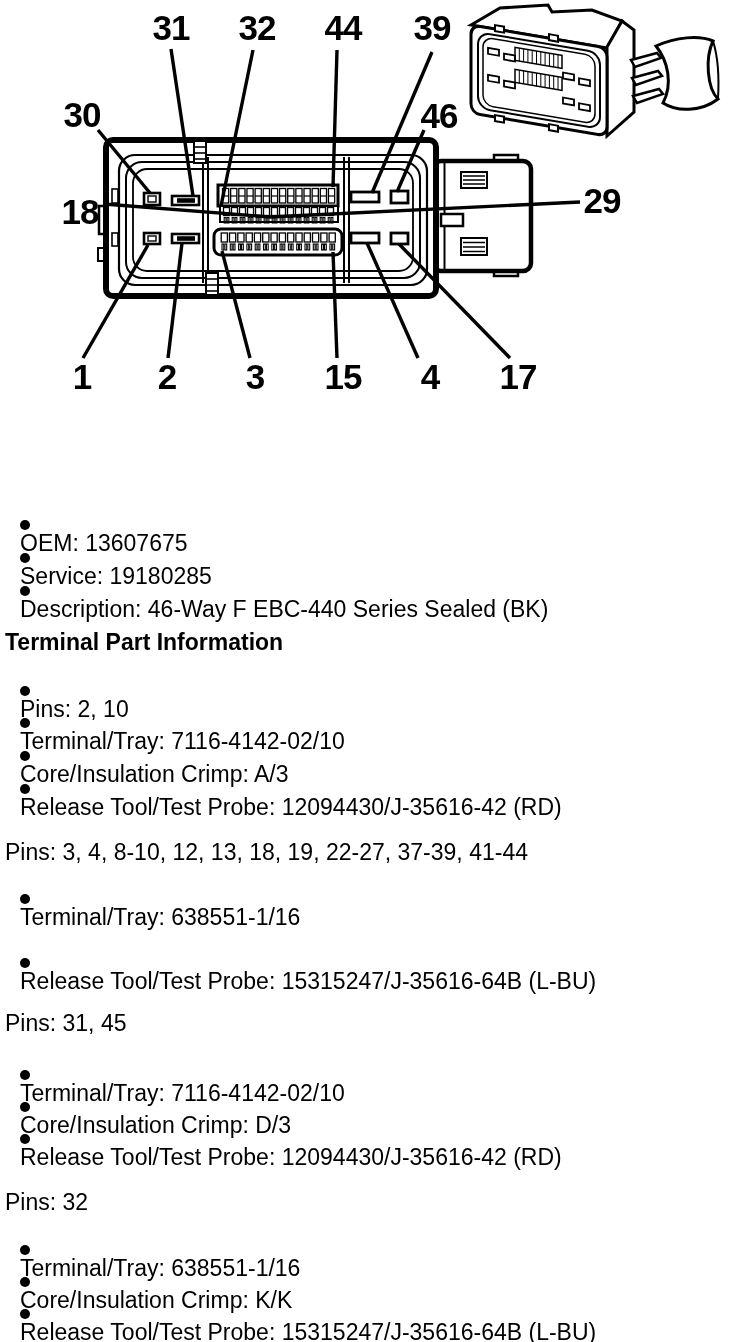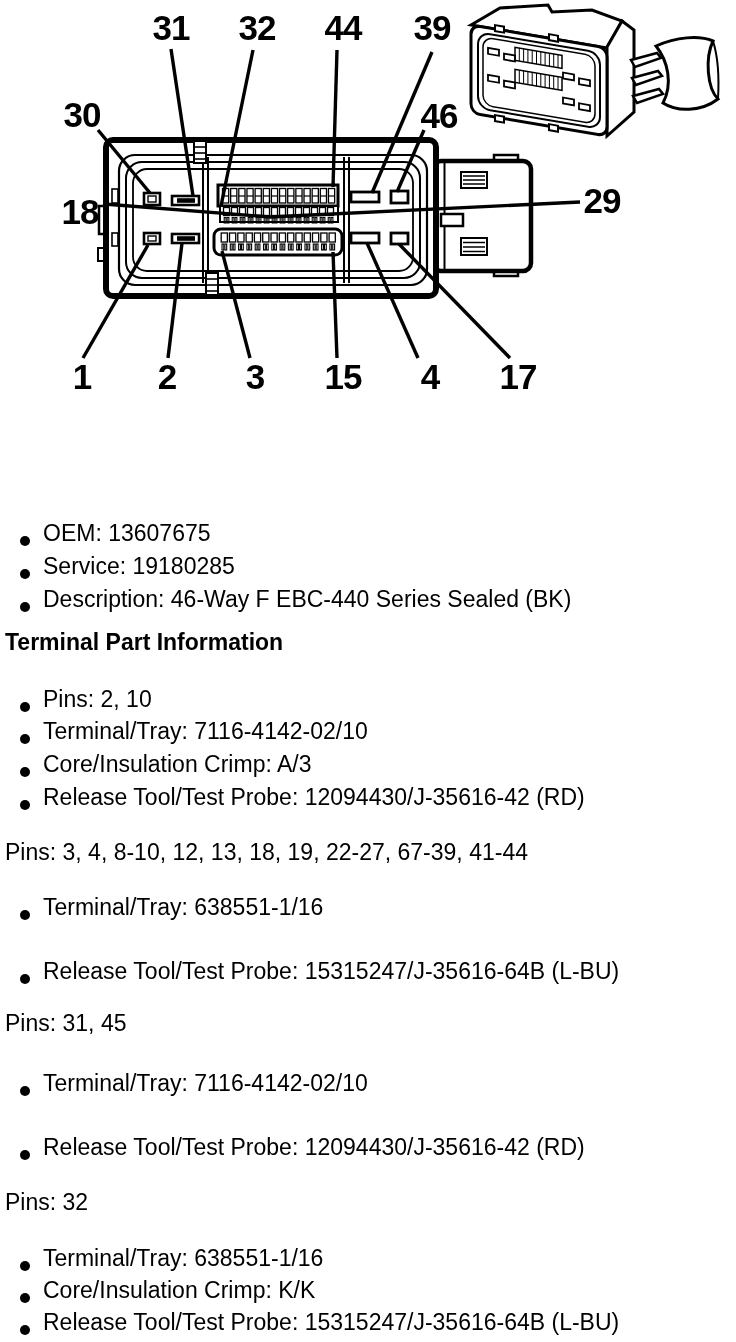--- a/index.html
+++ b/index.html
@@ -4,21 +4,21 @@
 <style>
   html,body{margin:0;padding:0;background:#fff;}
   .page{position:relative;width:736px;height:1342px;background:#fff;overflow:hidden;
         font-family:"Liberation Sans",sans-serif;color:#000;}
   .figure{position:absolute;left:0;top:0;width:736px;height:430px;}
   .figure svg{position:absolute;left:0;top:0;}
   .callout{position:absolute;transform:translate(-50%,-50%);font-weight:700;font-size:35px;
            letter-spacing:-1px;white-space:nowrap;}
   .heading{position:absolute;left:5px;margin:0;font-size:23px;font-weight:700;line-height:26px;white-space:nowrap;}
   .para{position:absolute;left:5px;font-size:23px;line-height:26px;white-space:nowrap;}
-  .bullet{position:absolute;left:20px;display:flex;align-items:flex-end;font-size:23px;line-height:26px;white-space:nowrap;}
+  .bullet{position:absolute;left:20px;display:flex;align-items:flex-start;font-size:23px;line-height:26px;white-space:nowrap;flex-direction:column;}
   .dot{width:10px;height:10px;border-radius:50%;background:#000;margin-right:13px;flex:none;}
 </style>
 </head>
 <body>
 
 <div class="page">
 
   <div class="figure">
     <svg id="face-svg" width="736" height="430" viewBox="0 0 736 430">
       <g stroke="#000" fill="none" stroke-width="2">
@@ -332,37 +332,41 @@
   </div>
   <div class="bullet" style="top:751px">
     <span class="dot"></span>
     <span>Core/Insulation Crimp: A/3</span>
   </div>
   <div class="bullet" style="top:784px">
     <span class="dot"></span>
     <span>Release Tool/Test Probe: 12094430/J-35616-42 (RD)</span>
   </div>
 
-  <div class="para" style="top:839px">Pins: 3, 4, 8-10, 12, 13, 18, 19, 22-27, 67-39, 41-44</div>
+  <div class="para" style="top:839px">Pins: 3, 4, 8-10, 12, 13, 18, 19, 22-27, 37-39, 41-44</div>
 
   <div class="bullet" style="top:894px">
     <span class="dot"></span>
     <span>Terminal/Tray: 638551-1/16</span>
   </div>
   <div class="bullet" style="top:958px">
     <span class="dot"></span>
     <span>Release Tool/Test Probe: 15315247/J-35616-64B (L-BU)</span>
   </div>
 
   <div class="para" style="top:1010px">Pins: 31, 45</div>
 
   <div class="bullet" style="top:1070px">
     <span class="dot"></span>
     <span>Terminal/Tray: 7116-4142-02/10</span>
   </div>
+  <div class="bullet" style="top:1102px">
+    <span class="dot"></span>
+    <span>Core/Insulation Crimp: D/3</span>
+  </div>
   <div class="bullet" style="top:1134px">
     <span class="dot"></span>
     <span>Release Tool/Test Probe: 12094430/J-35616-42 (RD)</span>
   </div>
 
   <div class="para" style="top:1189px">Pins: 32</div>
 
   <div class="bullet" style="top:1245px">
     <span class="dot"></span>
     <span>Terminal/Tray: 638551-1/16</span>

